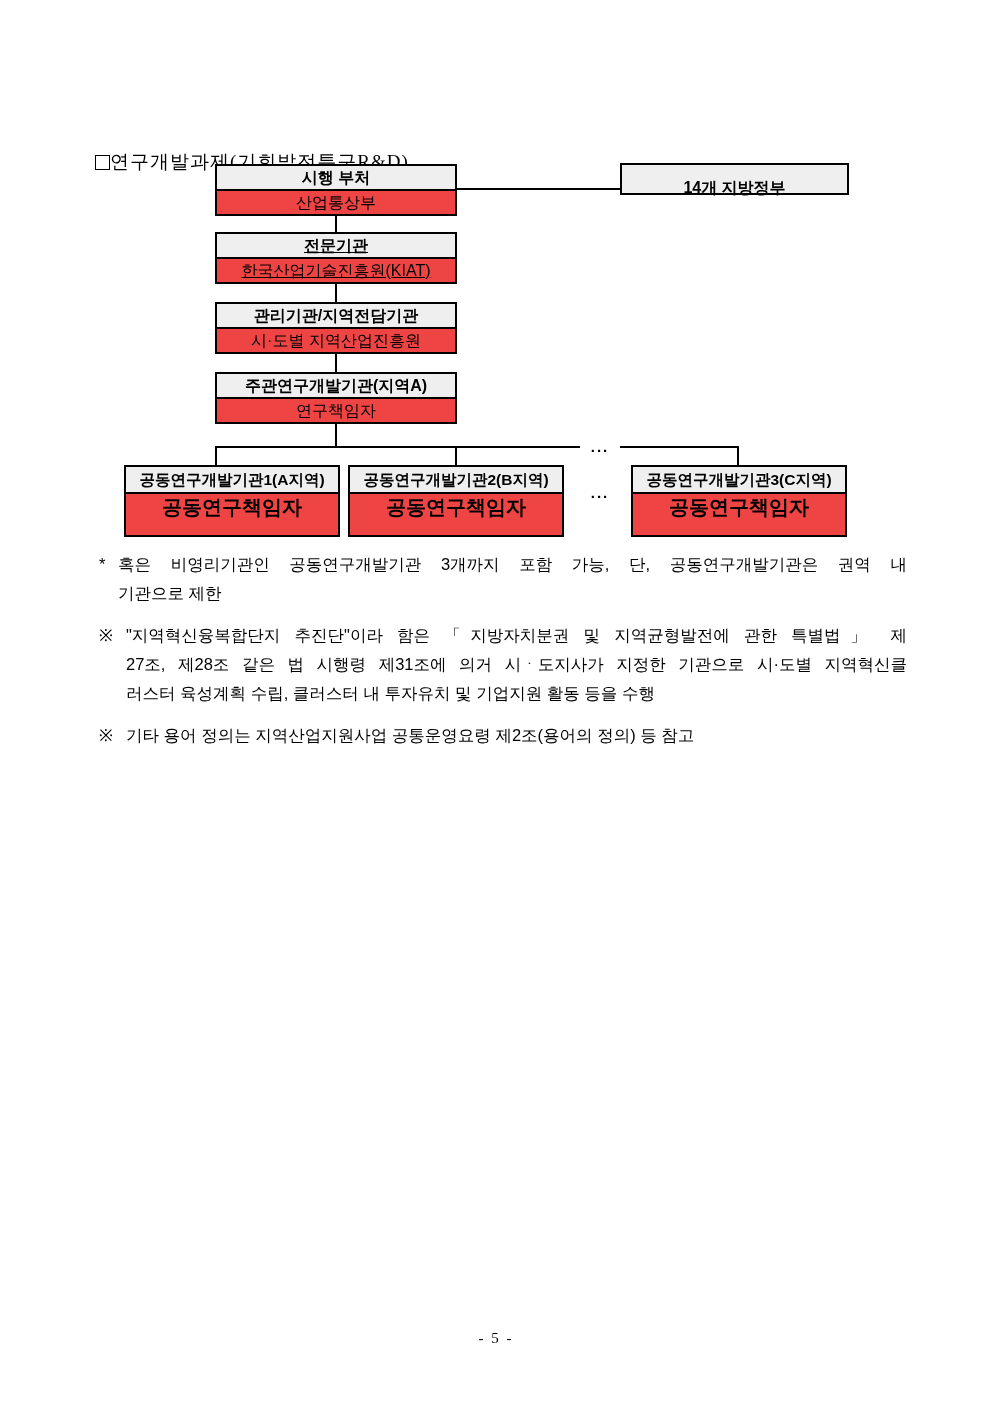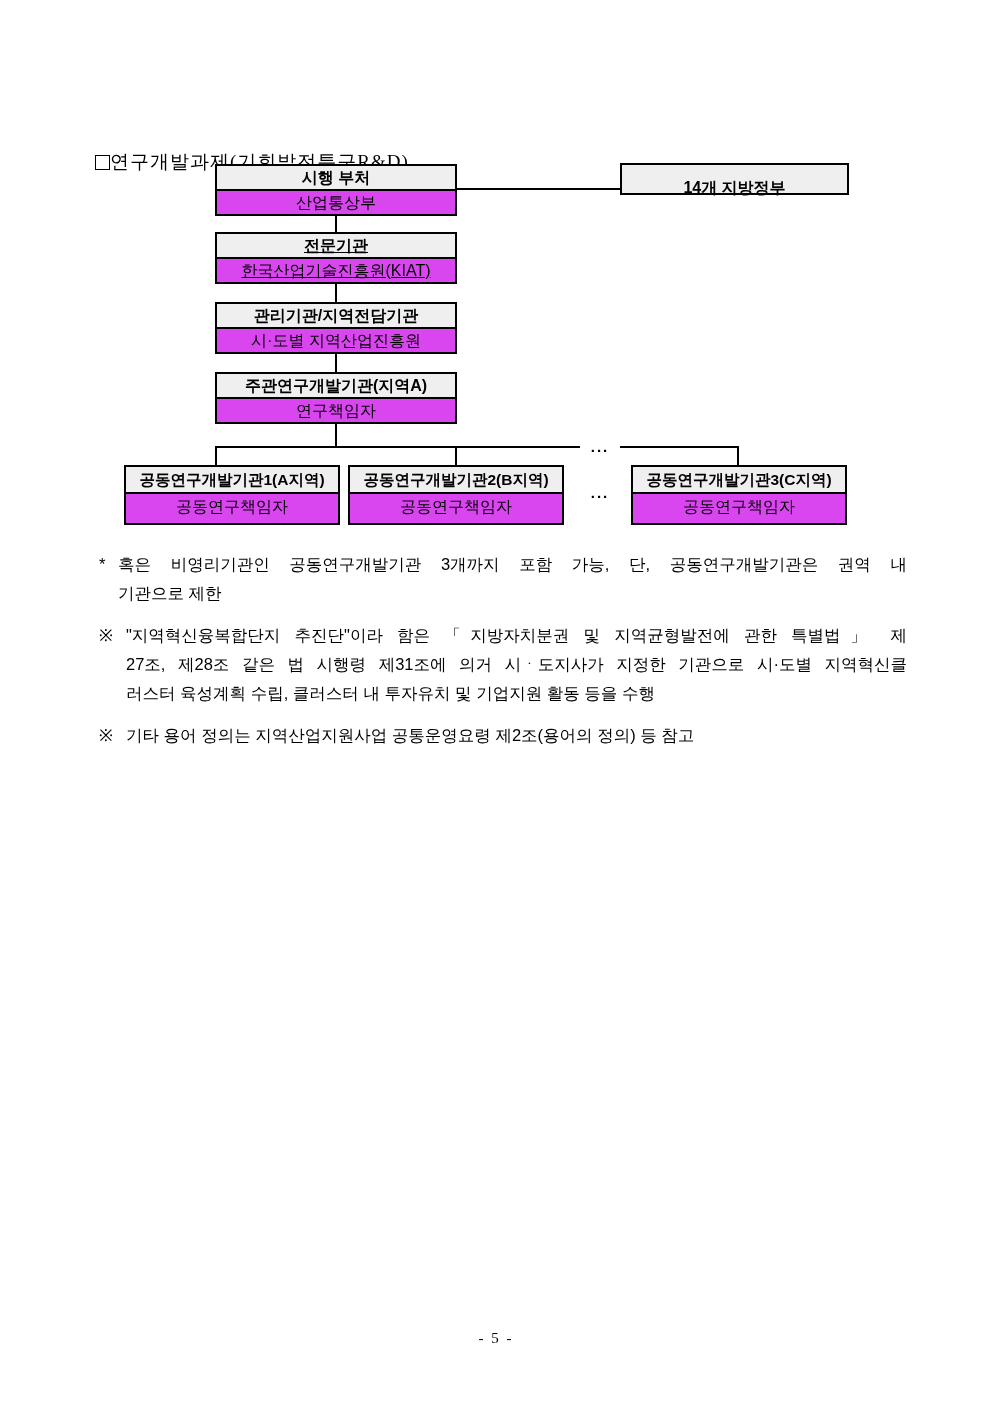--- a/index.html
+++ b/index.html
@@ -16,30 +16,30 @@
   }
   
   .heading{
     position:absolute;left:95px;top:112px;height:28px;
     display:flex;align-items:center;
     font-family:"Liberation Serif",serif;font-size:19px;letter-spacing:1px;margin-top:36px;
   }
   .chk{display:inline-block;width:13px;height:13px;border:1.5px solid var(--border);background:#fff;}
   
   .node{
-    position:absolute;border:2px solid var(--border);background:#d946ef;
+    position:absolute;border:2px solid var(--border);background:#ef4444;
     text-align:center;box-sizing:border-box;
   }
   .node .hd{
     background:var(--header-cell-bg);border-bottom:2px solid var(--border);
     font-weight:bold;font-size:16px;height:23px;line-height:23px;white-space:nowrap;
   }
   .node .bd{font-size:16px;height:23px;line-height:24px;white-space:nowrap;}
   .node.partner .hd{height:25px;line-height:25px;font-size:15.5px;}
-  .node.partner .bd{height:29px;line-height:26px;font-size:16px;}
+  .node.partner .bd{height:41px;line-height:26px;font-size:20px;font-weight:bold;}
   .node.single{
     background:var(--header-cell-bg);font-weight:bold;font-size:16px;
     line-height:46px;
   }
   .main-col{left:215px;width:242px;}
   
   .vline,.hline{position:absolute;background:var(--border);}
   .vline{width:1.5px;}
   .hline{height:1.5px;}
   .dots{

